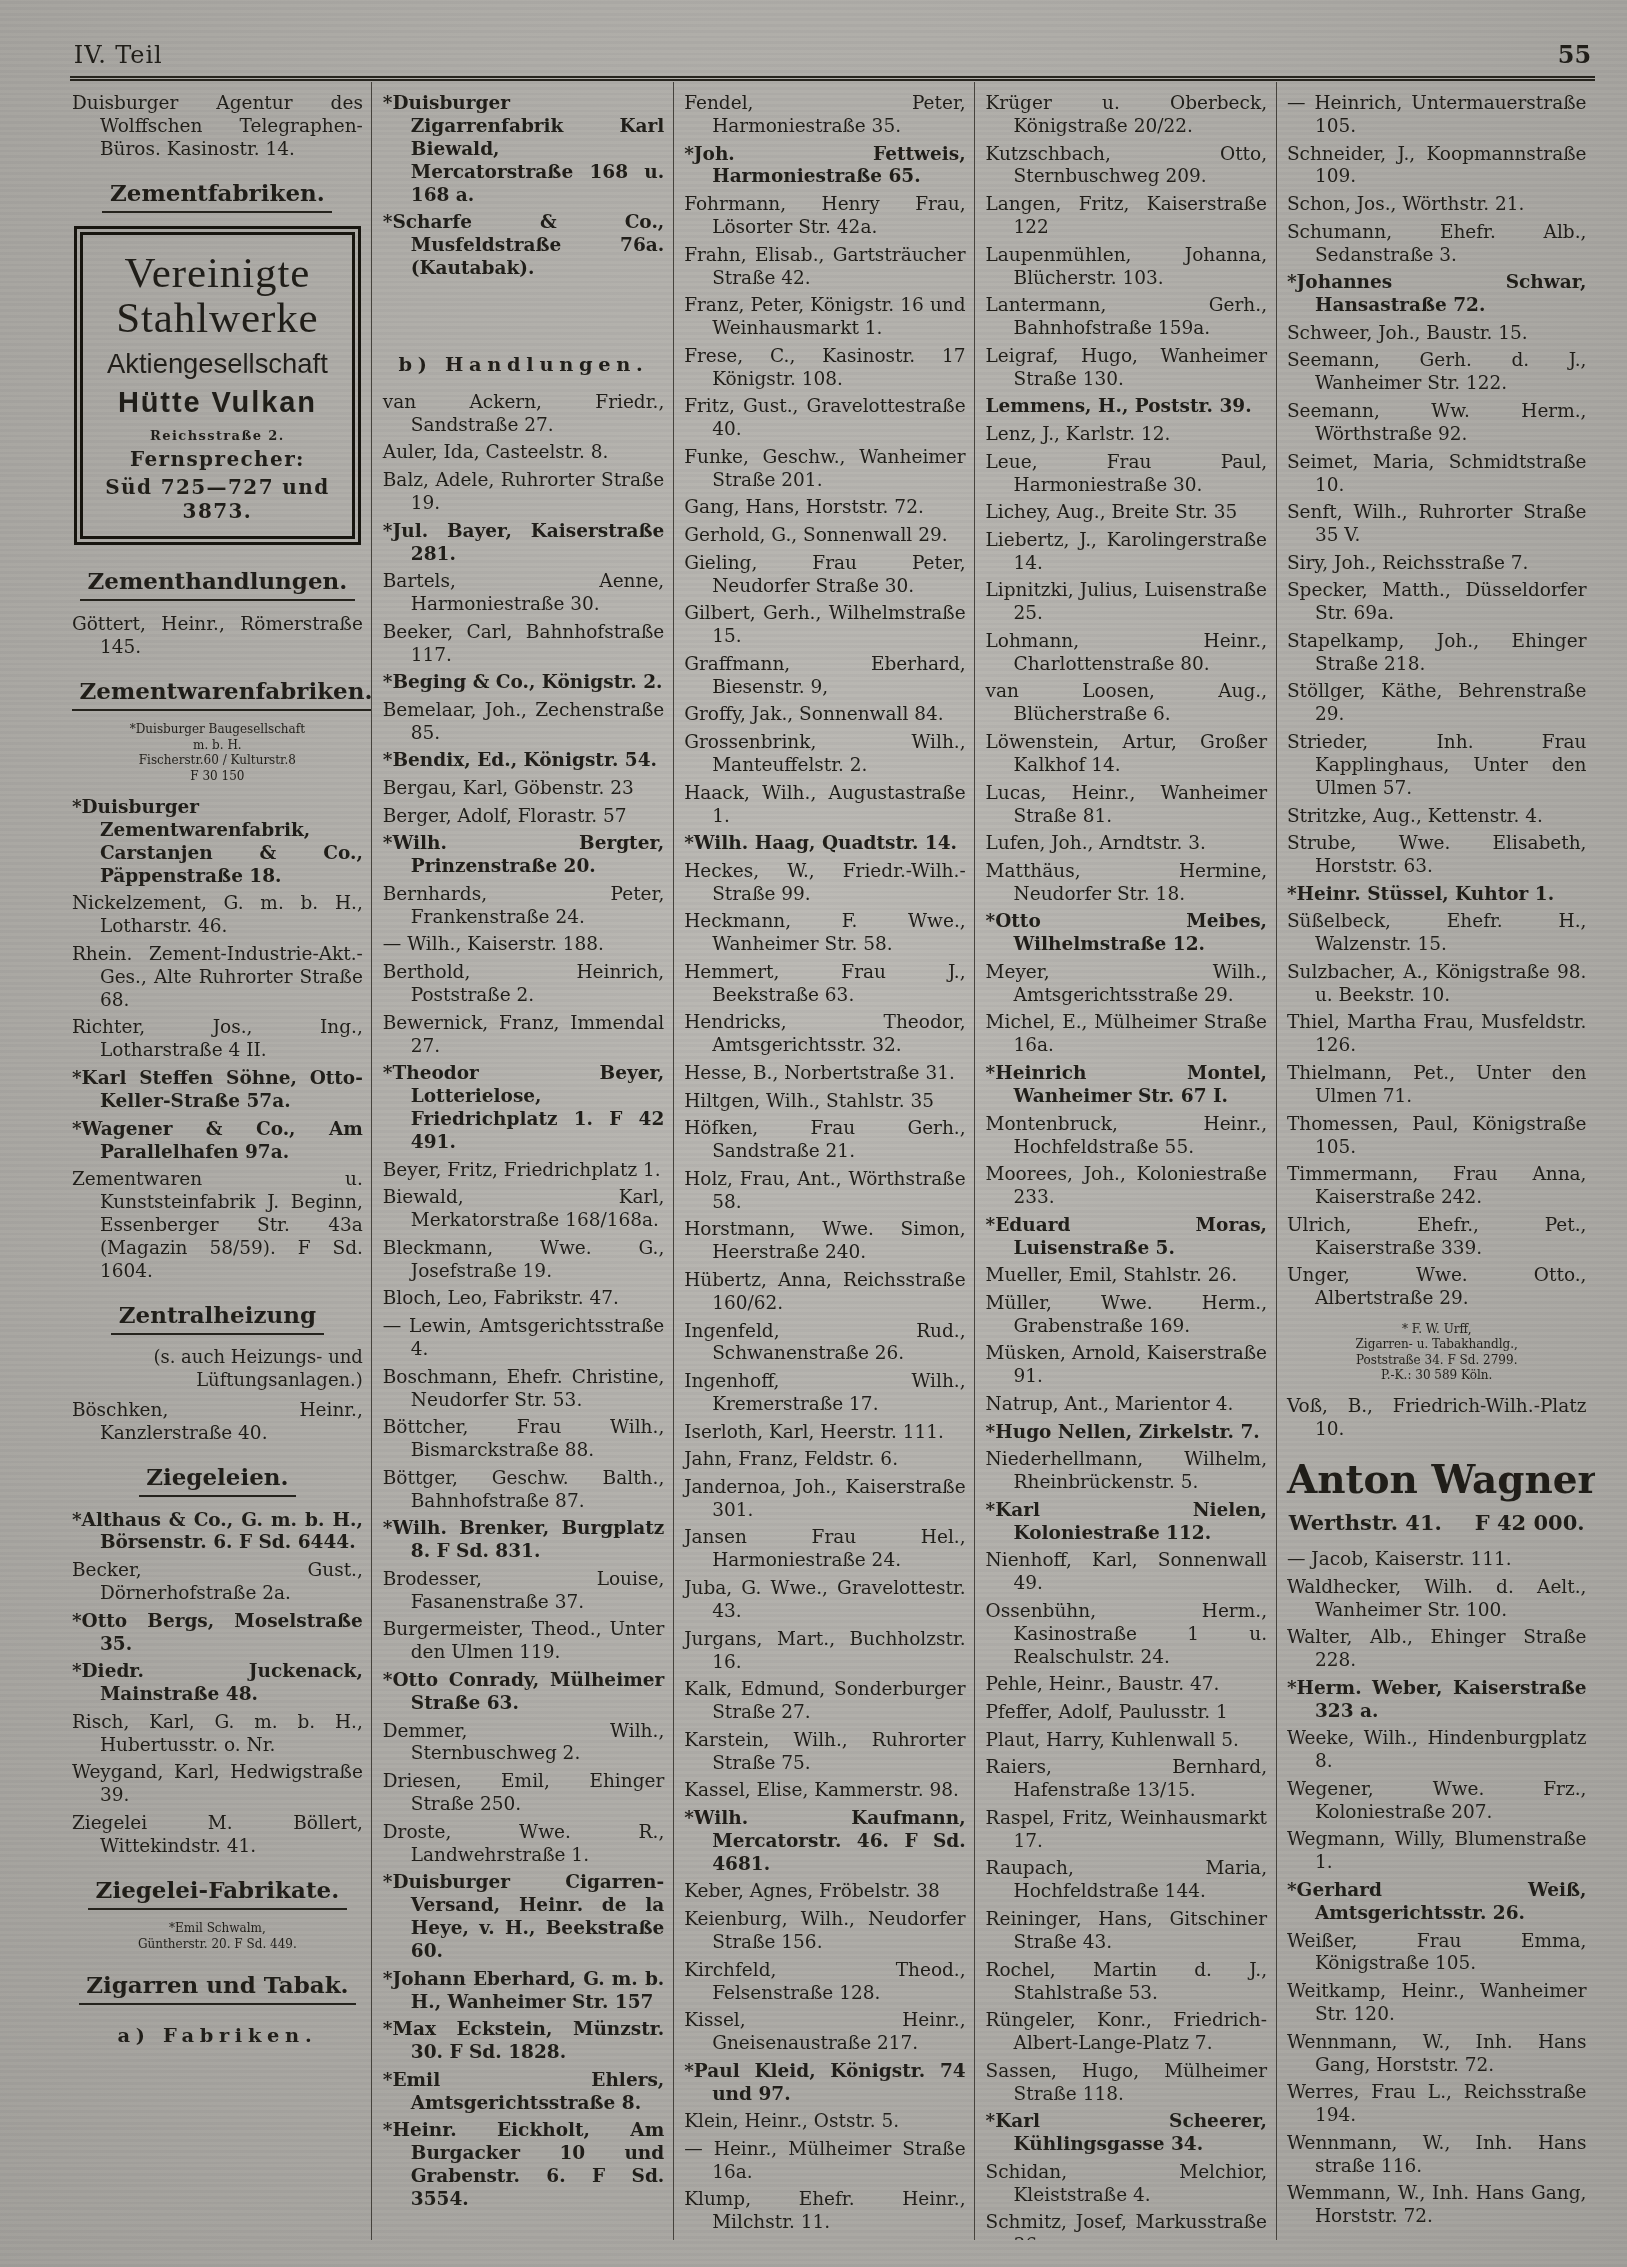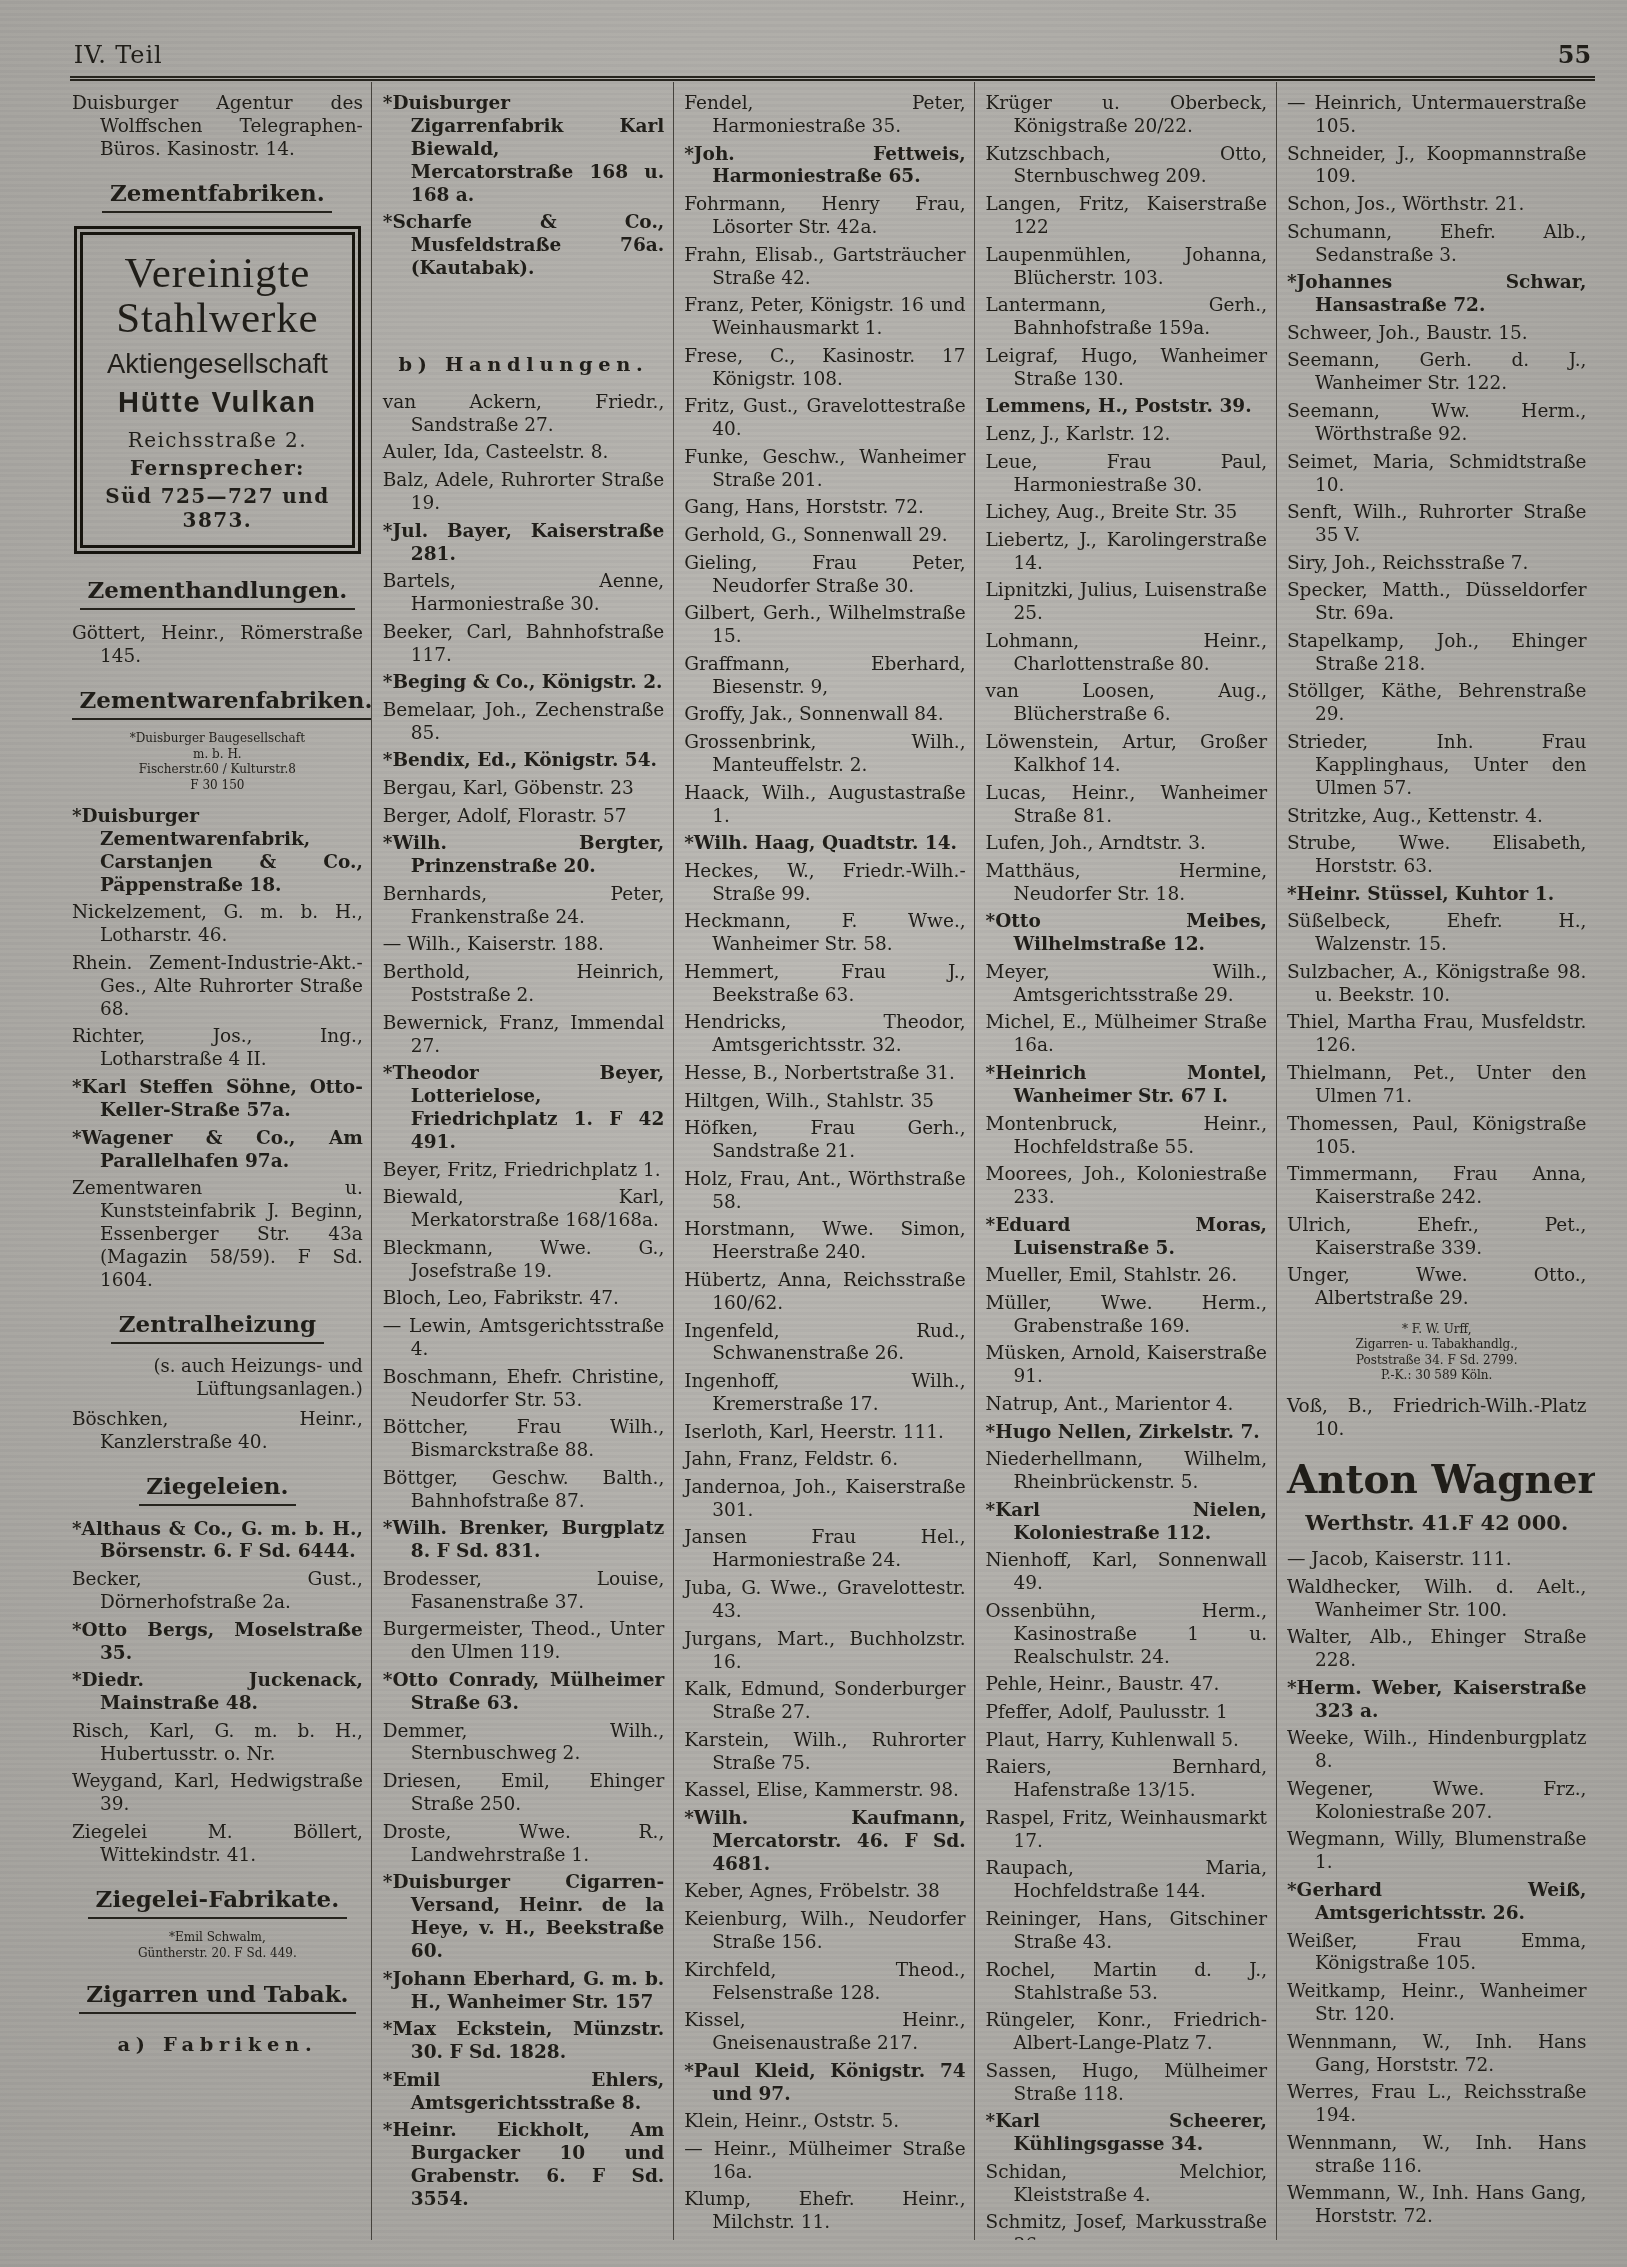--- a/index.html
+++ b/index.html
@@ -25,28 +25,28 @@
   
   .blk{margin:0 0 4.7px}
   .entry{font-size:18.5px;line-height:1.24;text-align:justify;padding-left:28px;text-indent:-28px}
   .entry.strong{font-weight:bold}
   .note{font-size:18px;line-height:1.25;text-align:right;margin:1.9px 0 7.6px}
   .heading{text-align:center;font-weight:bold;font-size:23px;margin:15px 0 11.4px;line-height:1.45}
   .heading .ln{display:inline-block;border-bottom:2.8px solid #25231d;padding:0 7.6px 1.9px}
   .subheading{text-align:center;font-weight:bold;font-size:19.4px;letter-spacing:5.7px;margin:19px 0 15px}
   .center{text-align:center;font-weight:normal;font-size:12px;line-height:1.3;margin:11.4px 0 11.4px}
   .display-xl{text-align:center;font-weight:bold;font-size:39px;margin:15px 0 7.6px;white-space:nowrap}
-  .split{display:flex;justify-content:center;font-weight:bold;font-size:21px;margin:0 1.9px 13.2px}
+  .split{display:flex;justify-content:space-between;font-weight:bold;font-size:21px;margin:0 1.9px 13.2px}
   .gap{height:49px}
   
   .adbox{border:9.5px double #17150f;padding:15px 5.7px 13.2px;text-align:center;margin:13.2px 1.9px 19px}
   .ad-xl{font-family:"Liberation Serif",serif;font-weight:normal;font-size:43px;line-height:1.05;letter-spacing:0.9px}
   .ad-l{font-family:"Liberation Sans",sans-serif;font-weight:normal;font-size:27.4px;margin-top:7.6px}
   .ad-m{font-family:"Liberation Sans",sans-serif;font-weight:bold;font-size:29px;letter-spacing:1.9px;margin-top:5.7px}
-  .ad-s{font-weight:normal;font-size:20px;margin-top:9.5px;letter-spacing:1.4px}
+  .ad-s{font-weight:bold;font-size:13px;margin-top:9.5px;letter-spacing:1.4px}
   .ad-s2{font-weight:bold;font-size:20px;margin-top:3.8px;letter-spacing:1.4px}
 </style>
 </head>
 <body>
 
 <div class="page">
   <div class="header">
     <span class="part-label">IV. Teil</span>
     <span class="page-num">55</span>
   </div>

